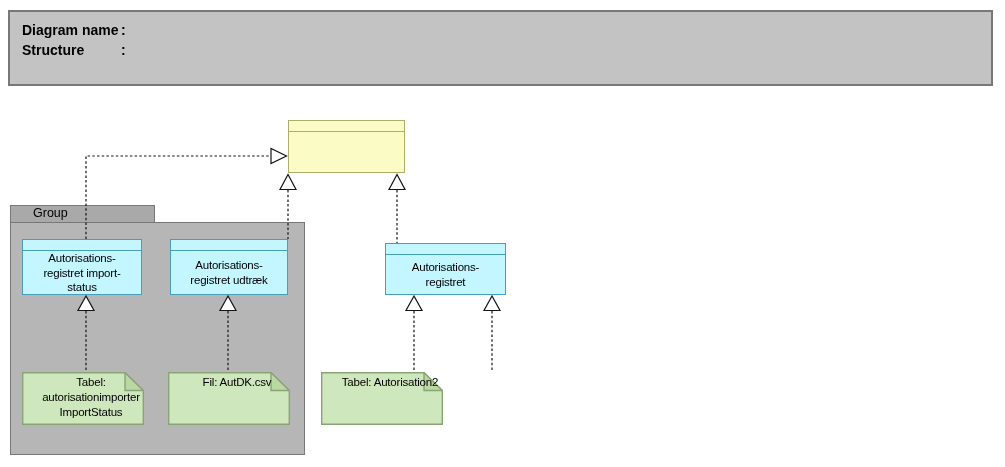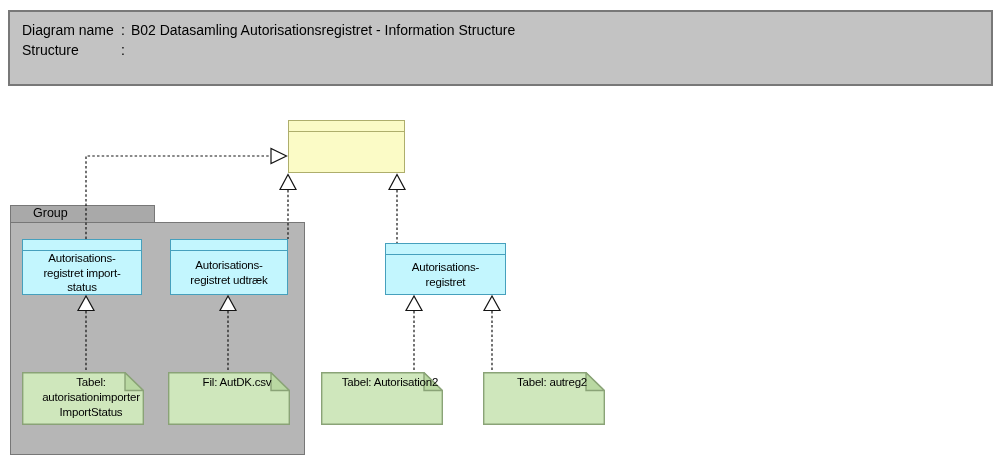--- a/index.html
+++ b/index.html
@@ -5,21 +5,21 @@
   html,body{margin:0;padding:0;background:#ffffff;}
   body{font-family:"Liberation Sans",sans-serif;color:#000;}
   .canvas{position:relative;width:1005px;height:467px;background:#ffffff;overflow:hidden;}
 
   
   .title-note{
     position:absolute;left:8px;top:10px;width:985px;height:76px;
     background:#c3c3c3;border:2px solid #787878;box-sizing:border-box;
     padding:8px 10px 0 12px;
   }
-  .title-row{display:flex;font-weight:normal;font-size:14px;line-height:20px;white-space:nowrap;}
+  .title-row{display:flex;font-weight:bold;font-size:14px;line-height:20px;white-space:nowrap;}
   .title-row .lbl{display:inline-block;width:99px;flex:0 0 auto;}
   .title-row .sep{display:inline-block;margin-right:6px;}
 
   
   .group-tab{
     position:absolute;left:10px;top:205px;width:145px;height:18px;
     background:#a9a9a9;border:1.4px solid #777;box-sizing:border-box;
     font-size:12.5px;line-height:15px;padding-left:22px;
   }
   .group-body{
@@ -67,21 +67,20 @@
 </style>
 </head>
 <body>
 
 <div class="canvas">
 
   <div class="title-note">
     <div class="title-row">
       <span class="lbl">Diagram name</span>
         <span class="sep">:</span>
-        <span class="val">B02 Datasamling Autorisationsregistret - Information Structure</span>
     </div>
     <div class="title-row">
       <span class="lbl">Structure</span>
         <span class="sep">:</span>
     </div>
   </div>
 
   <div class="group-tab">
     <span>Group</span>
   </div>
@@ -129,27 +128,20 @@
   </div>
 
   <div class="note note-3">
     <svg width="122" height="53">
       <polygon points="0.7,0.7 103,0.7 121.3,18.5 121.3,52.3 0.7,52.3" fill="#cfe7bc" stroke="#8aa377" stroke-width="1.4"></polygon>
       <polygon points="103,0.7 103,18.5 121.3,18.5" fill="#b9d8a2" stroke="#8aa377" stroke-width="1.4"></polygon>
     </svg>
     <div class="note-label">Tabel: Autorisation2</div>
   </div>
 
-  <div class="note note-4">
-    <svg width="122" height="53">
-      <polygon points="0.7,0.7 103,0.7 121.3,18.5 121.3,52.3 0.7,52.3" fill="#cfe7bc" stroke="#8aa377" stroke-width="1.4"></polygon>
-      <polygon points="103,0.7 103,18.5 121.3,18.5" fill="#b9d8a2" stroke="#8aa377" stroke-width="1.4"></polygon>
-    </svg>
-    <div class="note-label">Tabel: autreg2</div>
-  </div>
 
   <svg class="connectors">
 
     <g>
       <polyline points="86,239 86,156 270,156"></polyline>
       <polygon points="271,148.5 271,163.5 286.5,156"></polygon>
     </g>
 
     <g>
       <line x1="288" y1="190" x2="288" y2="239"></line>

